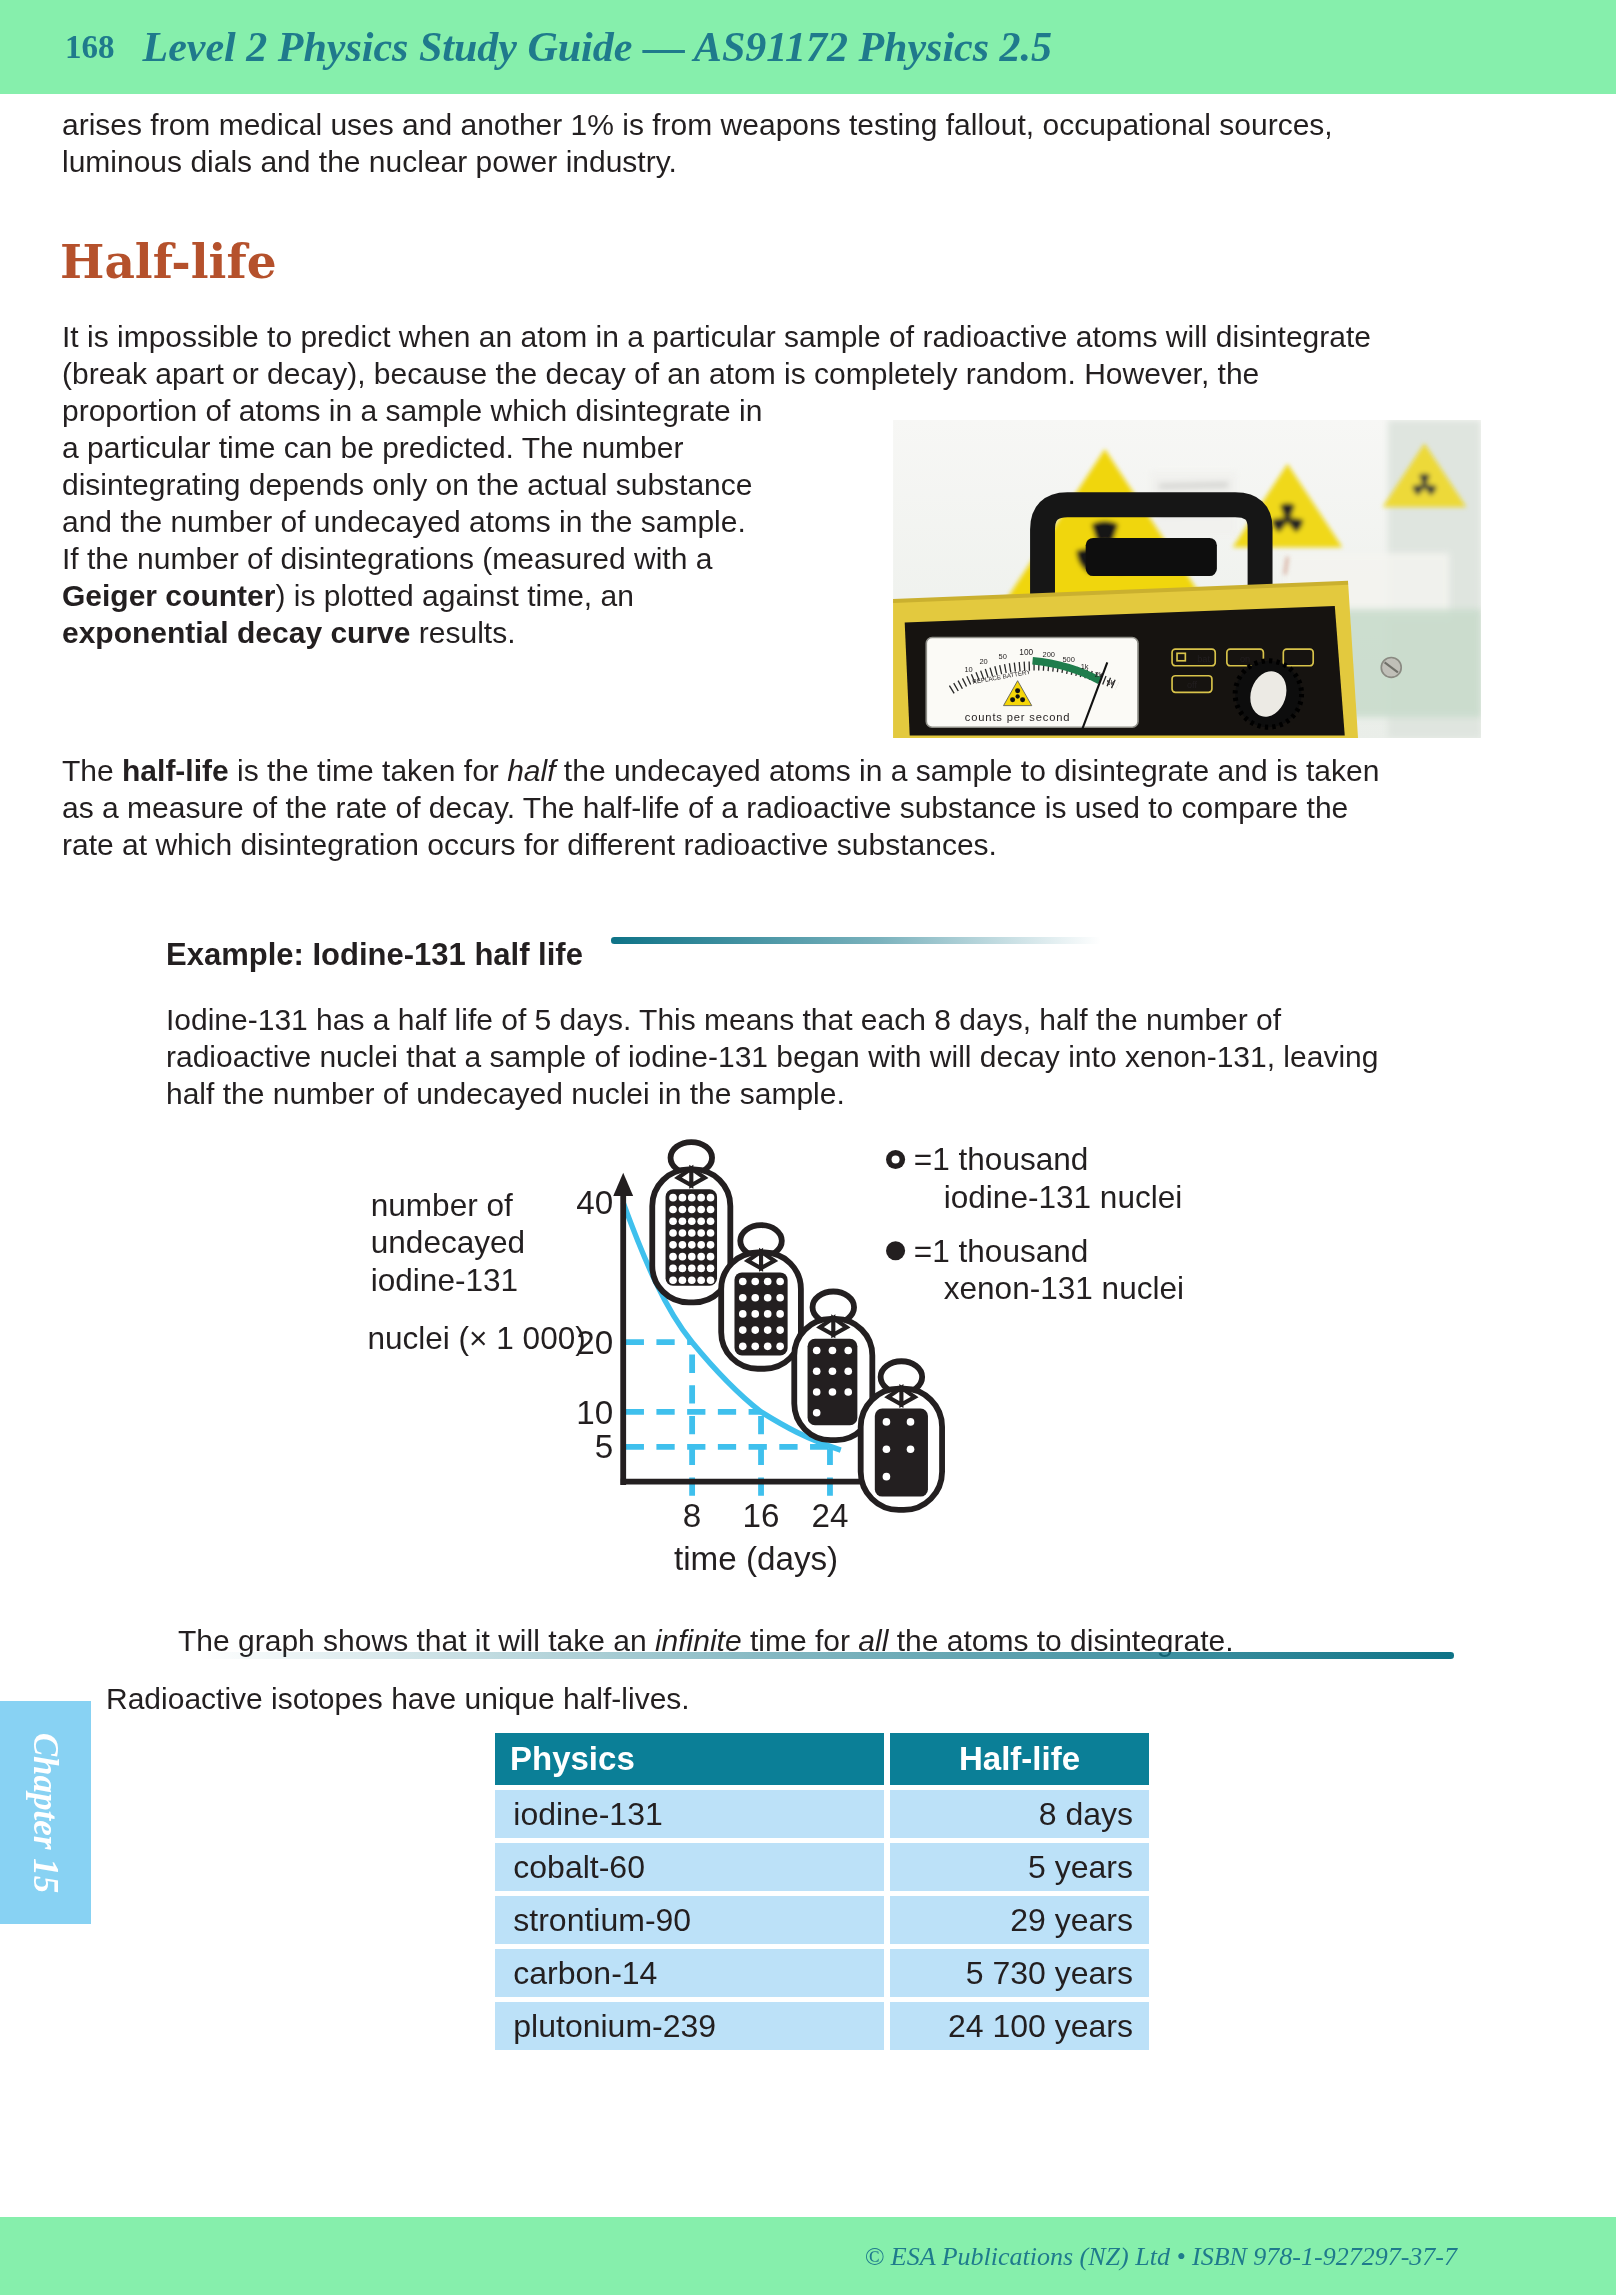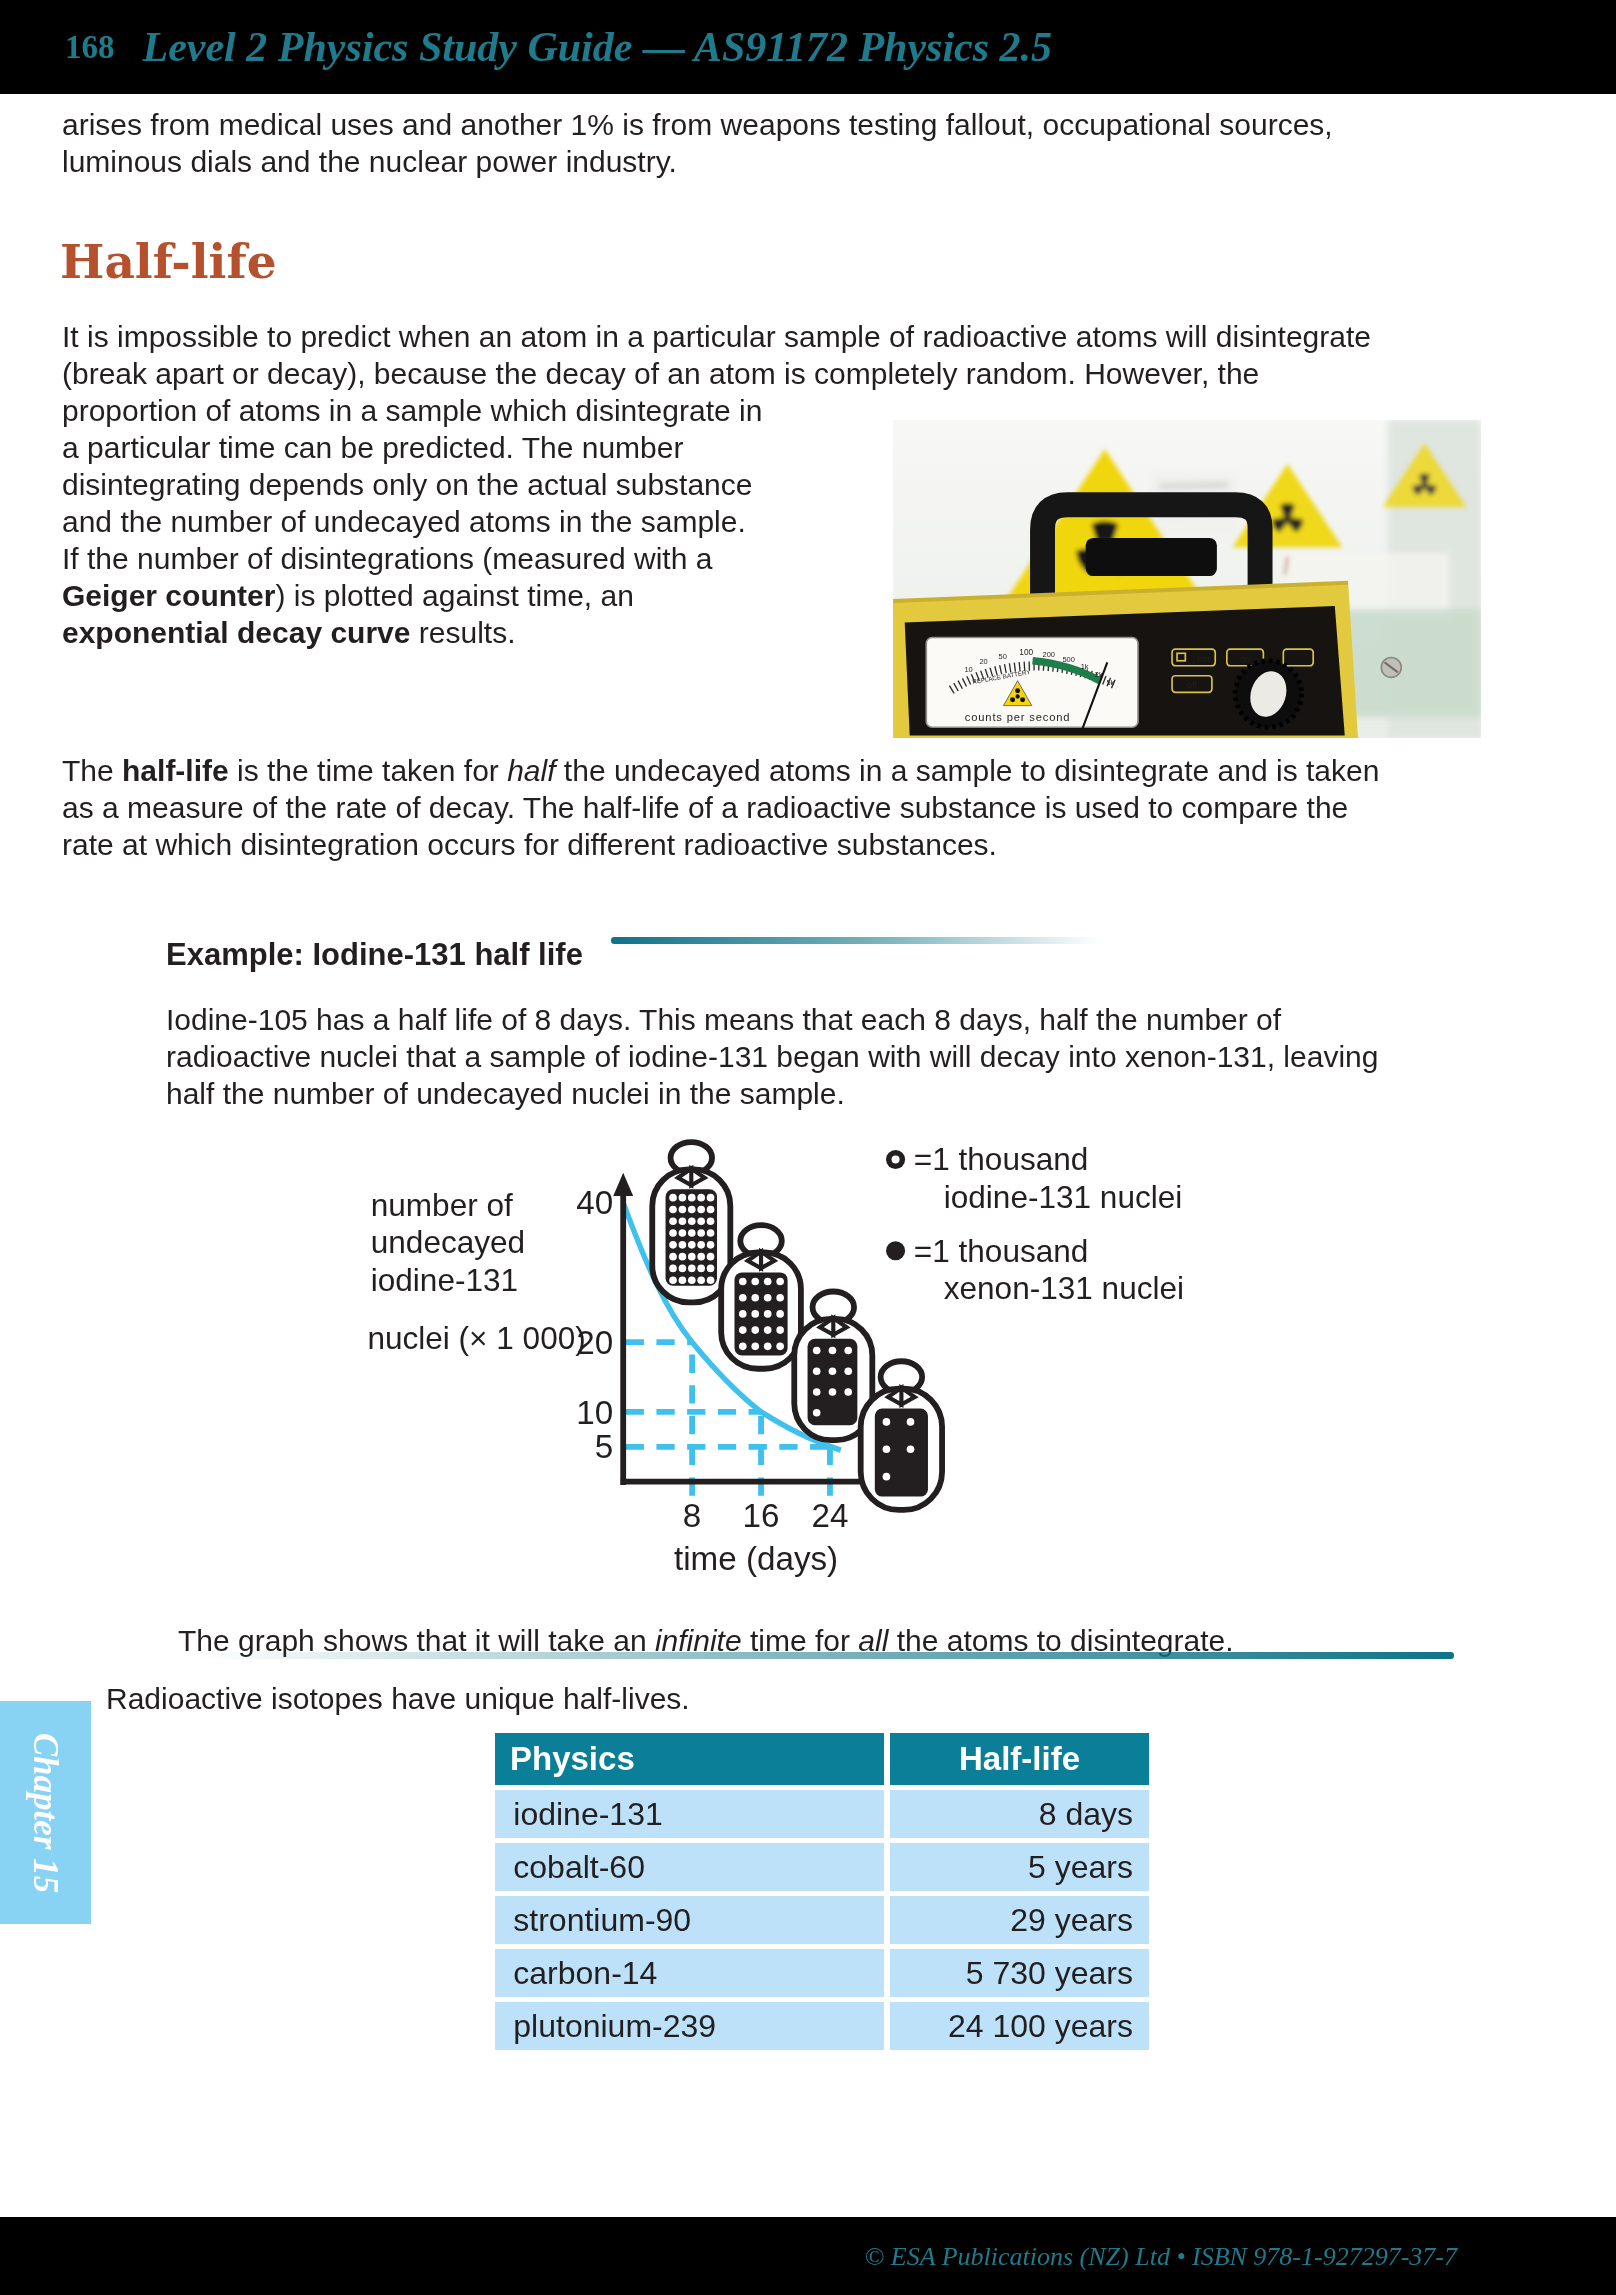--- a/index.html
+++ b/index.html
@@ -2,21 +2,21 @@
 <html style="font-size:13.3px"><head>
 <meta charset="utf-8">
 <style>
   html,body{margin:0;padding:0;}
   body{
     width:1617px;height:2295px;position:relative;background:#ffffff;
     font-family:"Liberation Sans", sans-serif;color:#231f20;overflow:hidden;
   }
   .abs{position:absolute;}
   
-  .strip{background:#000000;width:1617px;}
+  .strip{background:#86efac;width:1617px;}
   .header-strip{top:0;left:0;height:94px;display:flex;align-items:center;}
   .header-strip .pagenum{
     font-family:"Liberation Serif", serif;font-weight:bold;font-size:33px;
     color:#1f7a8c;margin-left:65px;}
   .header-strip .htitle{
     font-family:Liberation Serif, serif;font-weight:bold;font-style:italic;
     font-size:42px;color:#1f7a8c;margin-left:28px;}
   .footer-strip{top:2217px;left:0;height:79px;display:flex;align-items:center;justify-content:flex-end;}
   .footer-strip .ftext{
     font-family:"Liberation Serif", serif;font-style:italic;font-size:26px;
@@ -184,21 +184,21 @@
   </svg>
 </div>
 
 <p class="abs bodytext" style="left:62px;top:752px;width:1346px;margin:0;clear:both;"><span>The </span><span class="bold">half-life</span><span> is the time taken for </span><span class="ital">half</span><span> the undecayed atoms in a sample to disintegrate and is taken as a measure of the rate of decay. The half-life of a radioactive substance is used to compare the rate at which disintegration occurs for different radioactive substances.</span></p>
 
 <div class="abs ex-headrow" style="left:166px;top:937px;">
   <span class="ex-heading">Example: Iodine-131 half life</span>
   <div class="ex-rule"></div>
 </div>
 
-<p class="abs bodytext" style="left:166px;top:1001px;width:1263px;margin:0;">Iodine-105 has a half life of 8 days. This means that each 8 days, half the number of radioactive nuclei that a sample of iodine-131 began with will decay into xenon-131, leaving half the number of undecayed nuclei in the sample.</p>
+<p class="abs bodytext" style="left:166px;top:1001px;width:1263px;margin:0;">Iodine-131 has a half life of 5 days. This means that each 8 days, half the number of radioactive nuclei that a sample of iodine-131 began with will decay into xenon-131, leaving half the number of undecayed nuclei in the sample.</p>
 
 <div class="abs" style="left:208px;top:1126px;width:1038px;height:478px;">
   <svg width="1038" height="478" viewBox="0 0 1250 575">
 
     <g stroke="#3fc0ed" stroke-width="7" stroke-dasharray="22,15">
       <line x1="503" y1="260" x2="583" y2="260"></line>
       <line x1="503" y1="344" x2="666" y2="344"></line>
       <line x1="503" y1="386" x2="758" y2="386"></line>
       <line x1="583" y1="445" x2="583" y2="262"></line>
       <line x1="666" y1="445" x2="666" y2="346"></line>

